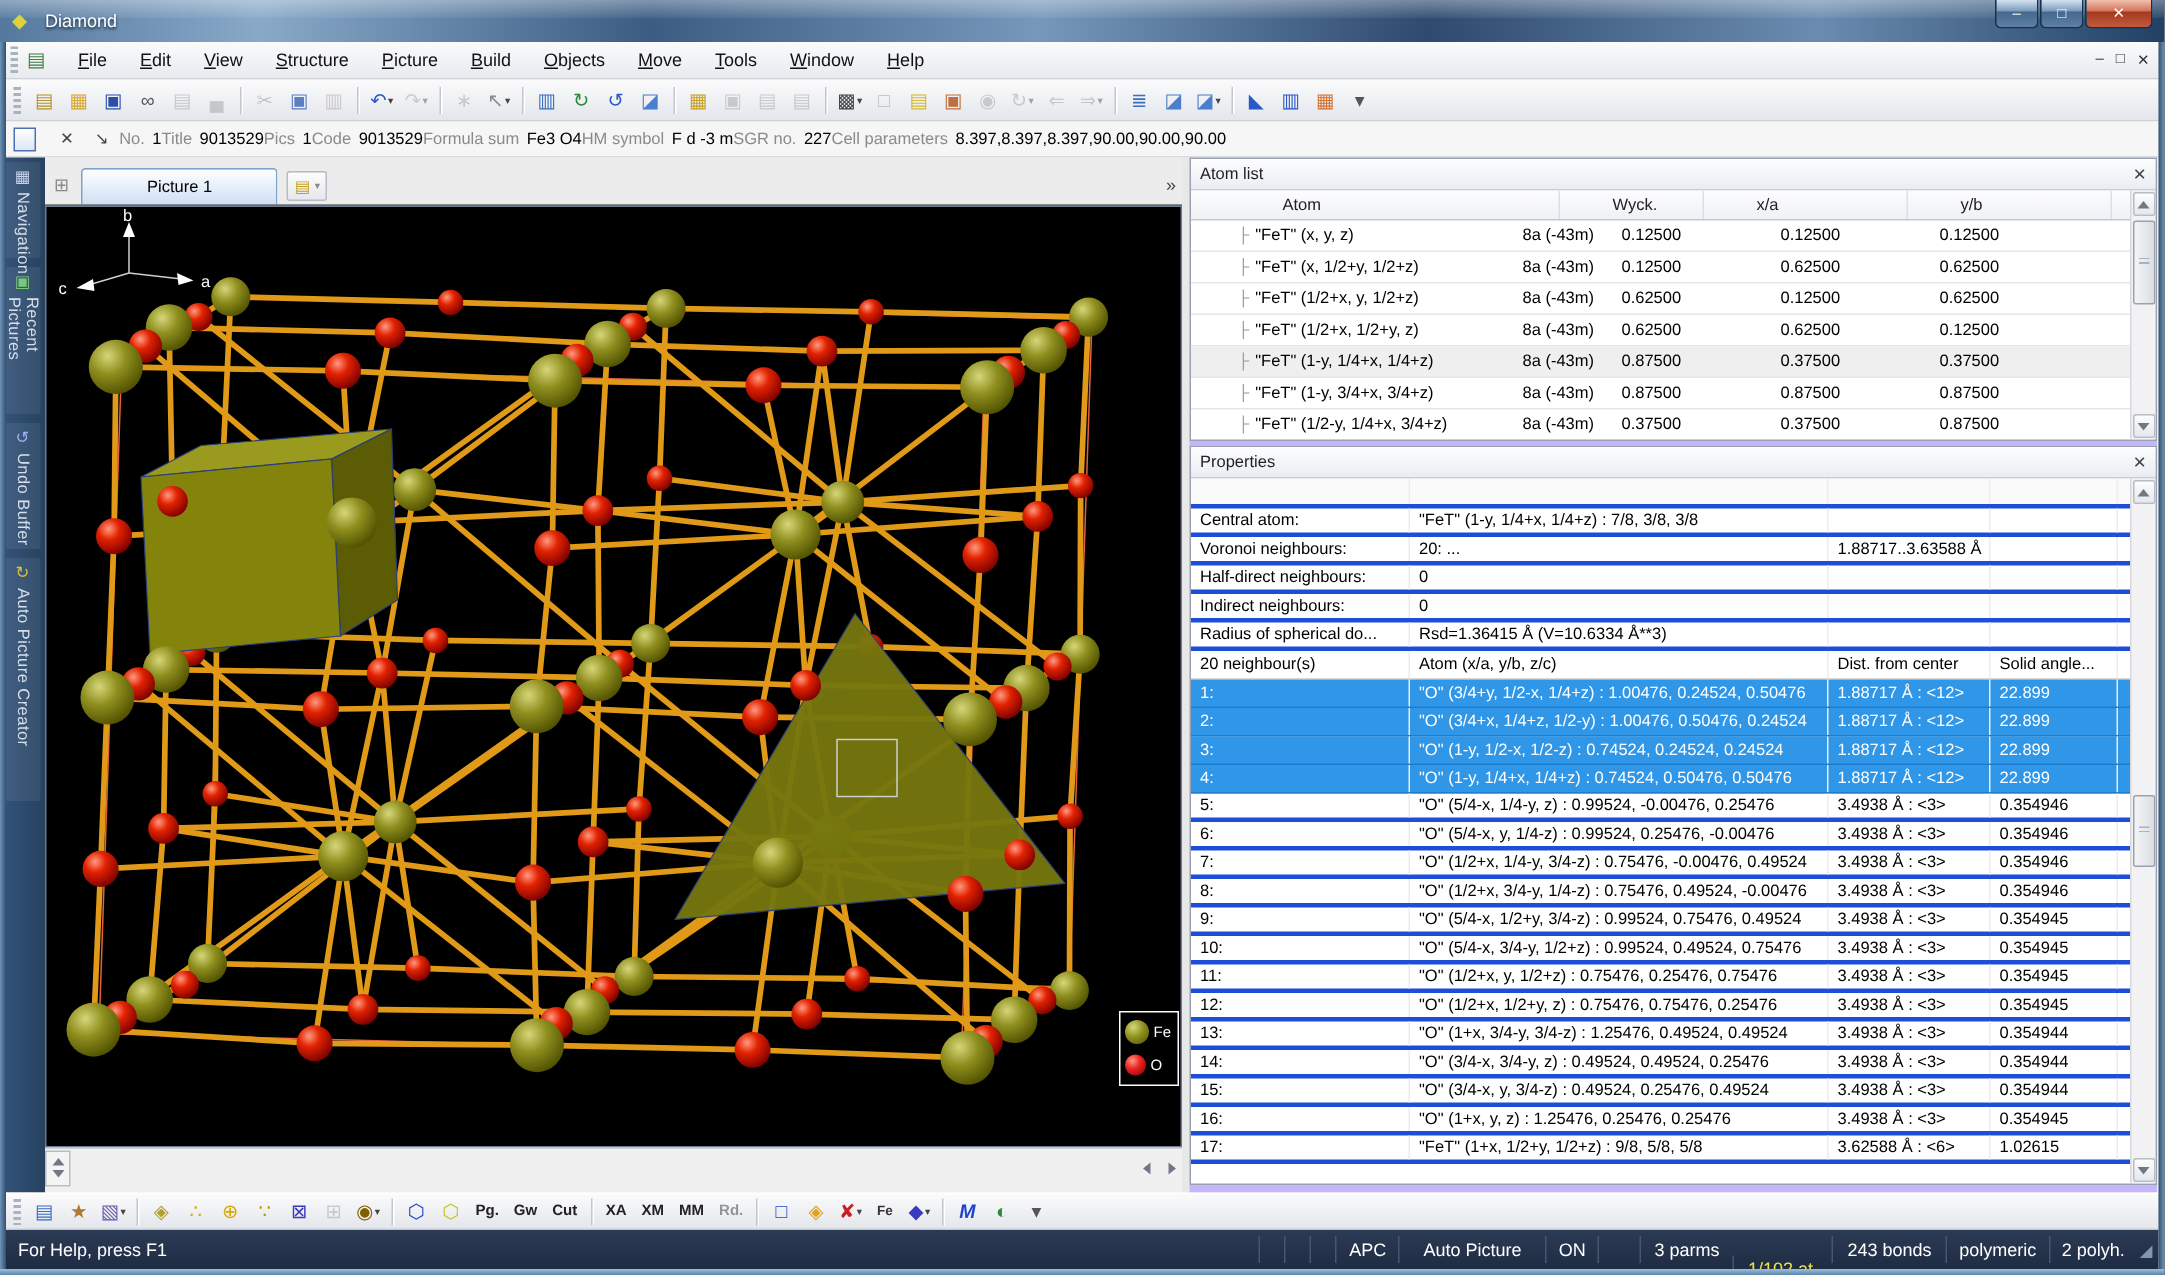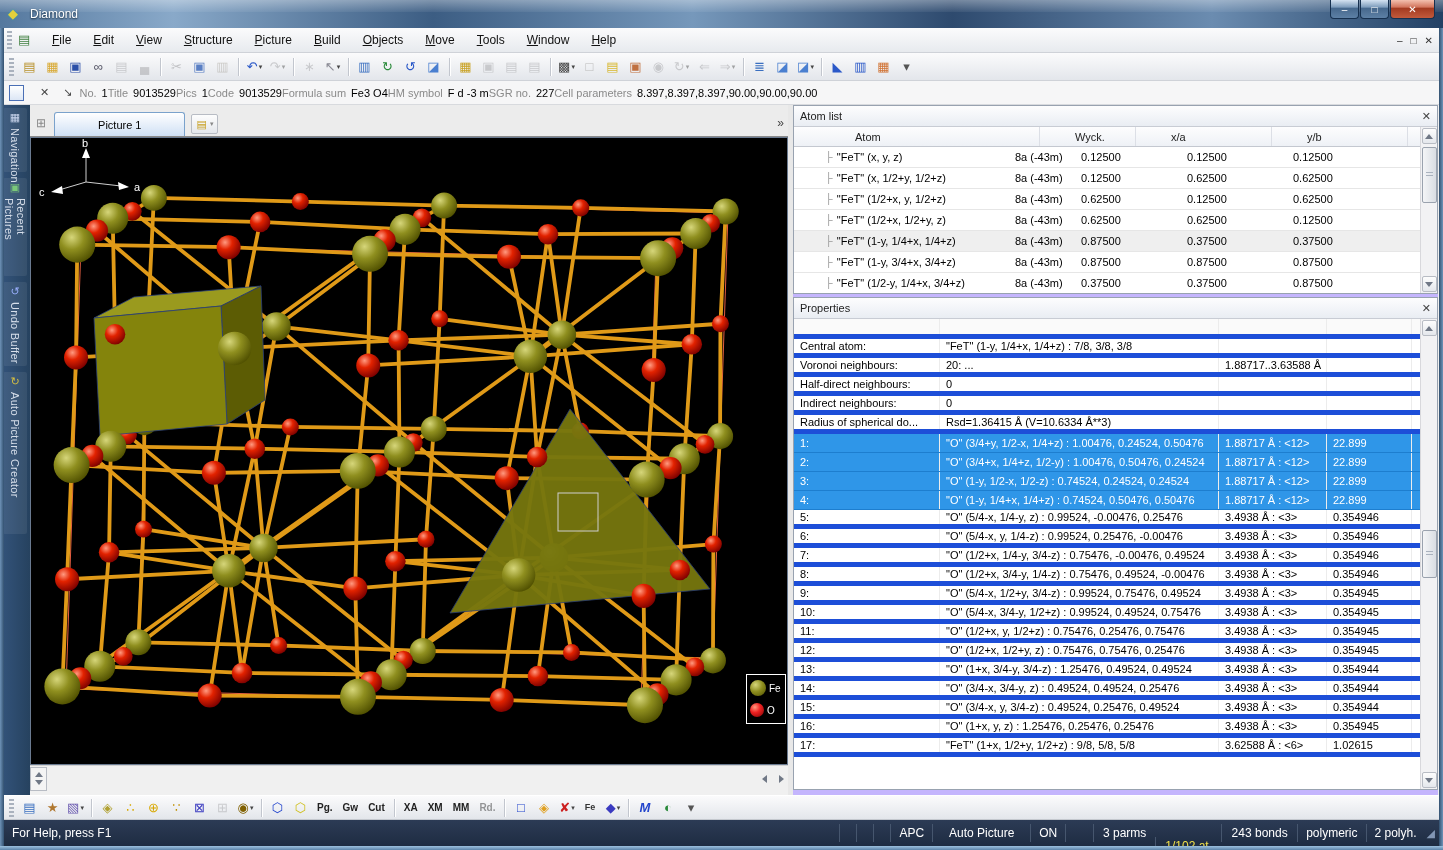--- a/index.html
+++ b/index.html
@@ -98,21 +98,21 @@
   .al-row{display:grid;grid-template-columns:26px 190px 66px 106px 106px 106px 1fr;height:21px;align-items:center;border-bottom:1px solid #e6e6e6;}
   .al-row.hd{height:20px;background:linear-gradient(#fdfdfe,#eef1f6);border-bottom:1px solid #c4c8d0;gap:30px;}
   .al-row.hd>div{border-right:1px solid #dcdfe6;height:100%;display:flex;align-items:center;padding-left:5px;color:#222;}
   .al-row.sel{background:#efefef;}
   .al-cell{padding-left:5px;white-space:nowrap;overflow:hidden;}
   .al-ball{width:13px;height:13px;border-radius:50%;margin-left:6px;background:radial-gradient(circle at 35% 30%,#d6d67a,#8f8f1f 45%,#4a4a00);}
   .al-tree{color:#999;margin-right:4px;}
   
   .prop-combo{height:22px;margin:1px;border:1px solid #9aa4b4;background:#fff;display:flex;align-items:center;font-size:11px;padding-left:5px;flex:none;}
   .combo-arrow{margin-left:auto;width:16px;height:100%;display:flex;align-items:center;justify-content:center;border-left:1px solid #d0d4dc;background:linear-gradient(#fdfdfd,#e8ebf0);}
-  .pr-row{display:grid;grid-template-columns:145px 279px 108px 85px 1fr;height:19px;align-items:center;border-bottom:5px solid #1d4ed8;}
+  .pr-row{display:grid;grid-template-columns:145px 279px 108px 85px 1fr;height:19px;align-items:center;border-bottom:3px solid #1d4ed8;}
   .pr-row.spacer{height:20px;background:#fafafa;}
   .pr-row>div{padding-left:6px;white-space:nowrap;overflow:hidden;height:100%;display:flex;align-items:center;}
   .pr-row>div:nth-child(n+2){border-left:1px solid #ececec;}
   .pr-row.nsel{background:#2f96e8;color:#fff;border-bottom:1px solid #1d7ecf;}
   .pr-row.nhd{border-bottom:1px solid #d8d8d8;}
   
   .vscroll{width:17px;background:#f2f2f4;border-left:1px solid #d8d8dc;display:flex;flex-direction:column;align-items:center;flex:none;}
   .sb-btn{width:15px;height:16px;background:linear-gradient(#fdfdfd,#e4e7ec);border:1px solid #b8bcc4;border-radius:2px;margin:1px 0;display:flex;align-items:center;justify-content:center;}
   .sb-thumb{width:15px;border:1px solid #9aa2ae;border-radius:2px;background:linear-gradient(90deg,#f4f5f7,#d9dde3);margin:2px 0;position:relative;}
   .sb-thumb:after{content:"";position:absolute;left:3px;right:3px;top:50%;height:5px;margin-top:-3px;
@@ -841,20 +841,27 @@
                   <div></div>
                 </div>
                 <div class="pr-row">
                   <div>Radius of spherical do...</div>
                   <div>Rsd=1.36415 Å (V=10.6334 Å**3)</div>
                   <div></div>
                   <div></div>
                   <div></div>
                 </div>
               </div>
+            <div class="pr-row nhd">
+              <div>20 neighbour(s)</div>
+              <div>Atom (x/a, y/b, z/c)</div>
+              <div>Dist. from center</div>
+              <div>Solid angle...</div>
+              <div></div>
+            </div>
             <div id="neighbour-rows">
                 <div class="pr-row nsel">
                   <div>1:</div>
                   <div>"O" (3/4+y, 1/2-x, 1/4+z) : 1.00476, 0.24524, 0.50476</div>
                   <div>1.88717 Å : &lt;12&gt;</div>
                   <div>22.899</div>
                   <div></div>
                 </div>
                 <div class="pr-row nsel">
                   <div>2:</div>

